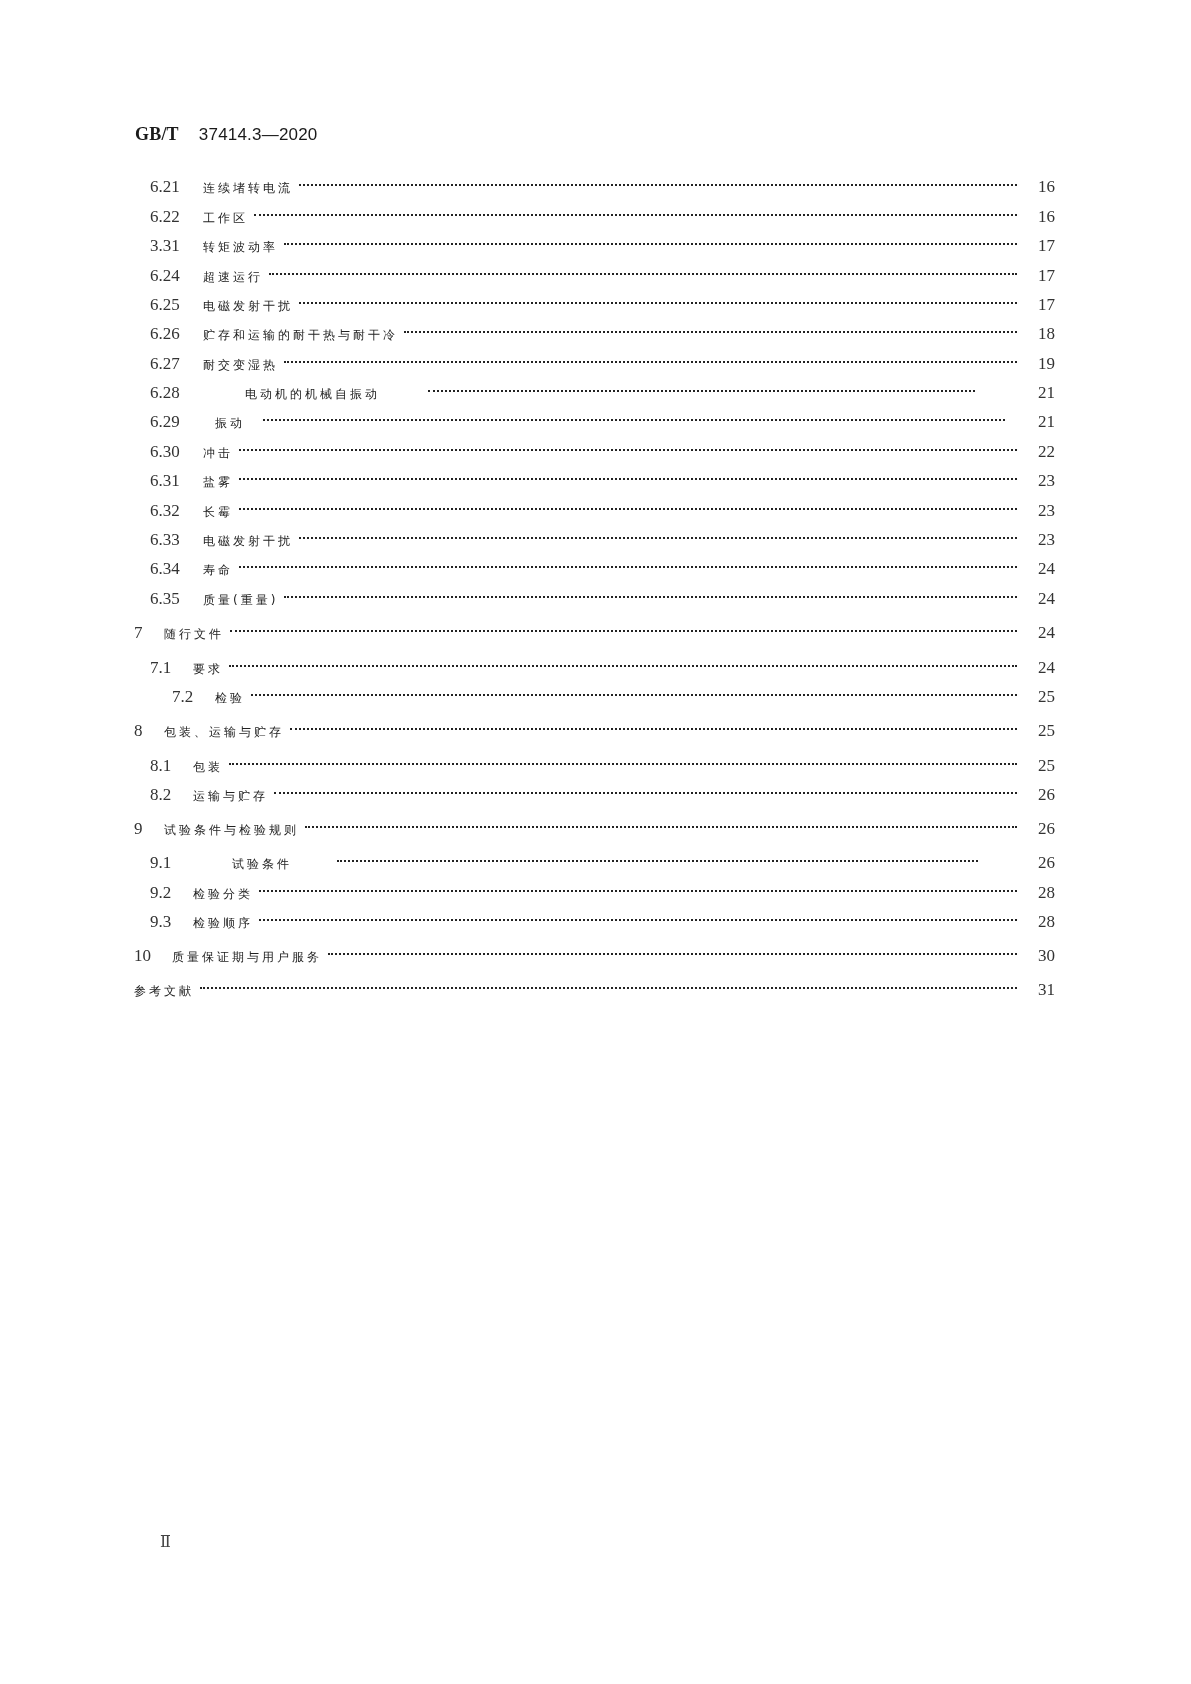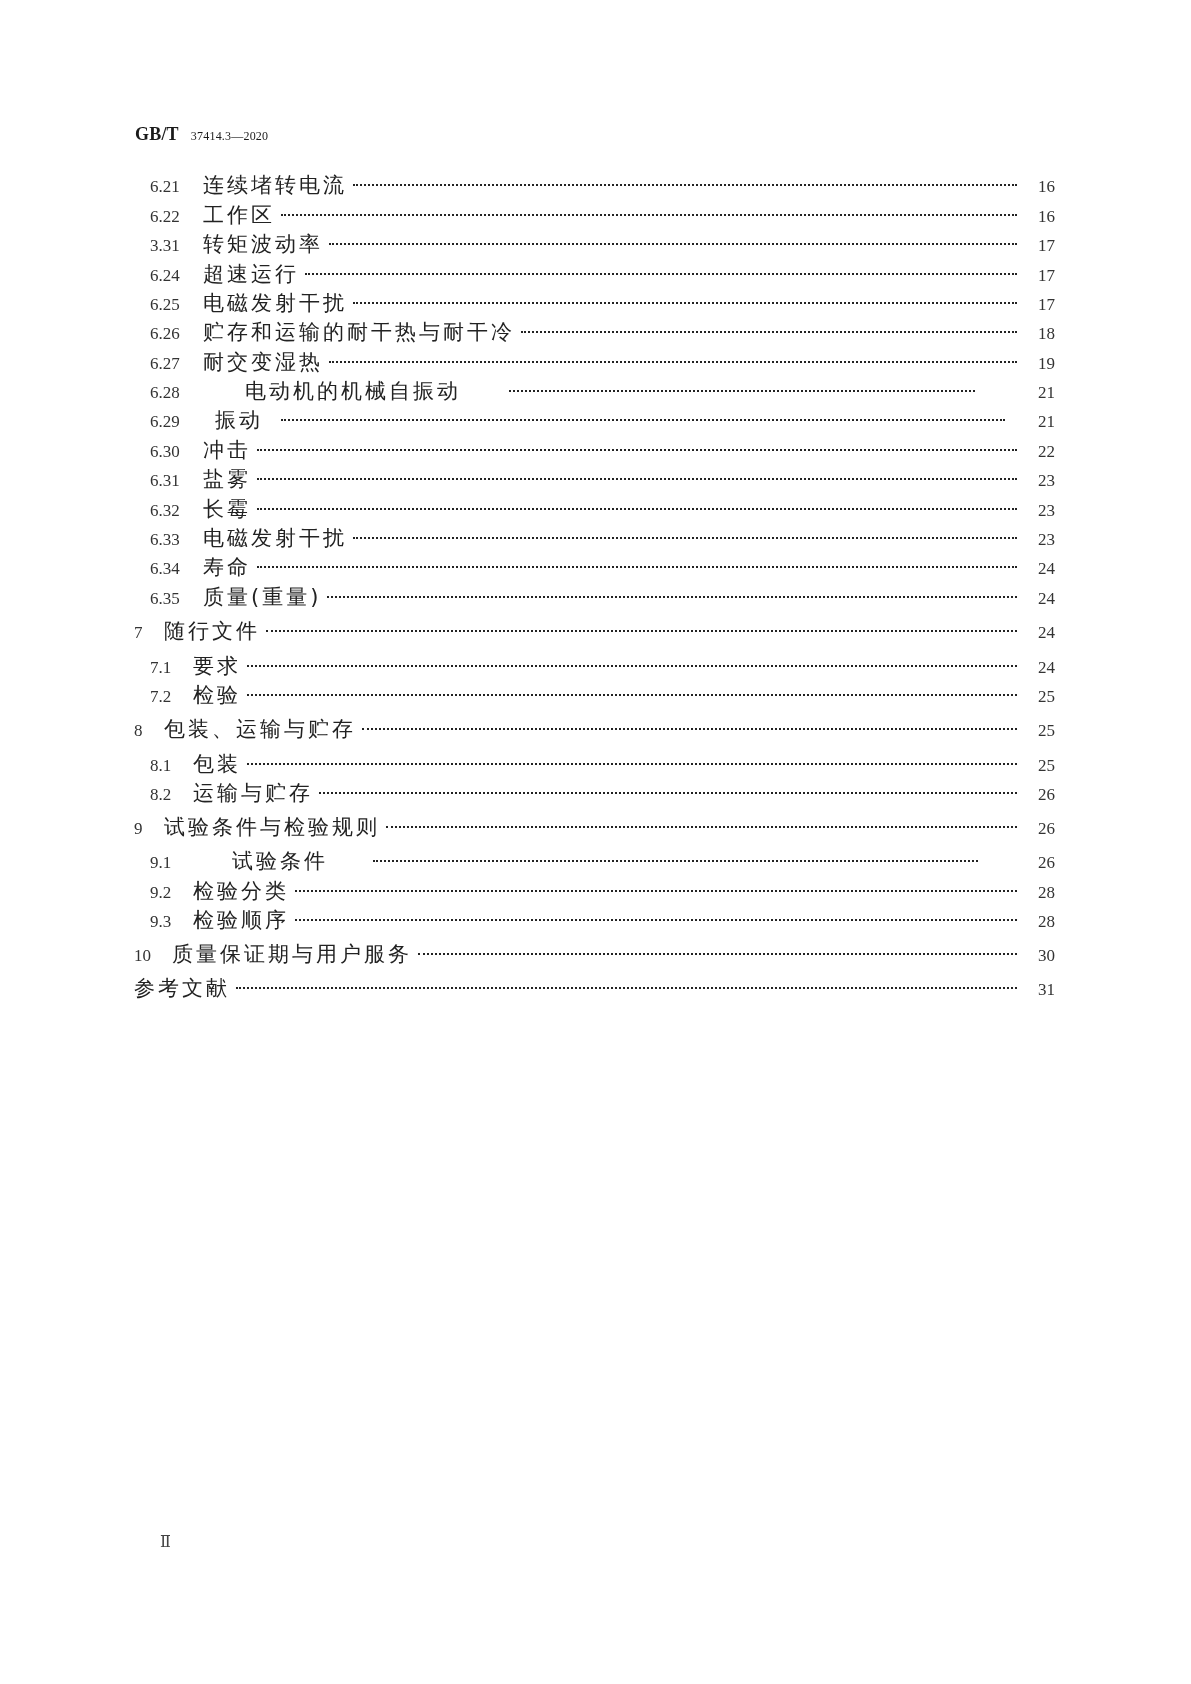--- a/index.html
+++ b/index.html
@@ -22,23 +22,23 @@
       font-size: 17px;
       letter-spacing: 0.2px;
       white-space: nowrap;
     }
     .header .gb {
       font-family: "Liberation Serif", "DejaVu Serif", serif;
       font-weight: bold;
       font-size: 18px;
     }
     .header .num {
-      font-family: Liberation Serif, serif;
-      font-size: 12px;
-      margin-left: 12px;
+      font-family: Liberation Sans, sans-serif;
+      font-size: 17px;
+      margin-left: 20px;
     }
     .toc {
       position: absolute;
       left: 0;
       top: 0;
       width: 1191px;
     }
     .toc-row {
       position: absolute;
       display: flex;
@@ -50,21 +50,21 @@
     }
     .toc-num {
       font-family: "Liberation Serif", "DejaVu Serif", serif;
       color: #333;
       display: inline-block;
     }
     .toc-title {
       letter-spacing: 3px;
       color: #222;
       font-family: "DejaVu Sans", "Liberation Sans", sans-serif;
-      font-size: 21px;
+      font-size: 12px;
     }
     .toc-leader {
       flex: 1;
       overflow: hidden;
       margin: 0 4px 0 6px;
       height: 22px;
       position: relative;
     }
     .toc-leader::before {
       content: "";
@@ -194,21 +194,21 @@
       <span class="toc-leader"></span>
       <span class="toc-page">24</span>
     </div>
     <div class="toc-row" style="top: 651px; left: 150px;">
       <span class="toc-num" style="width: 43px;">7.1</span>
       <span class="toc-title">要求</span>
       <span class="toc-leader"></span>
       <span class="toc-page">24</span>
     </div>
     <div class="toc-row" style="top: 680px; left: 150px;">
-      <span class="toc-num" style="width: 43px;">7.2</span>
+      <span class="toc-num" style="width: 43px; margin-left: 22px;">7.2</span>
       <span class="toc-title">检验</span>
       <span class="toc-leader"></span>
       <span class="toc-page">25</span>
     </div>
     <div class="toc-row" style="top: 714px; left: 134px;">
       <span class="toc-num" style="width: 30px;">8</span>
       <span class="toc-title">包装、运输与贮存</span>
       <span class="toc-leader"></span>
       <span class="toc-page">25</span>
     </div>

